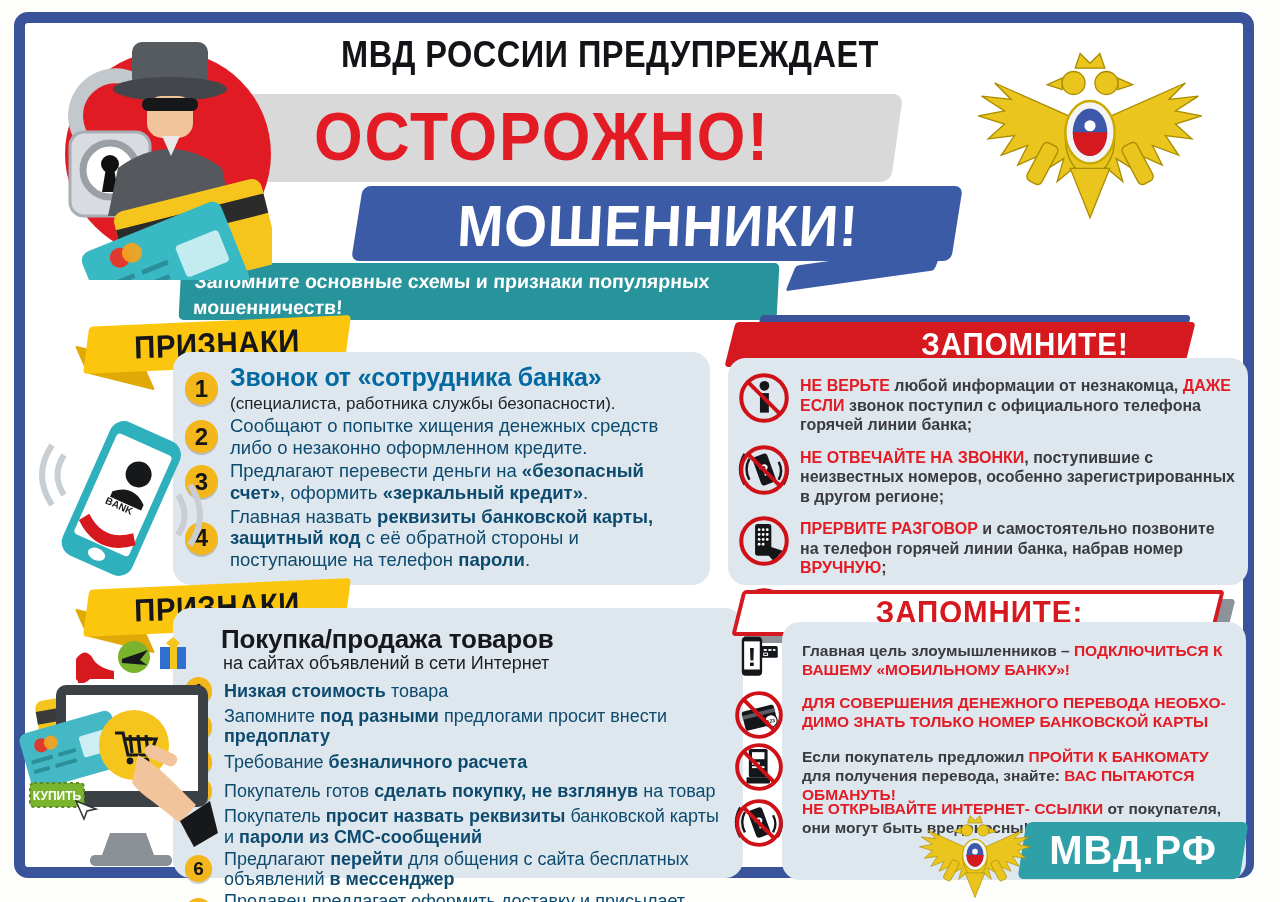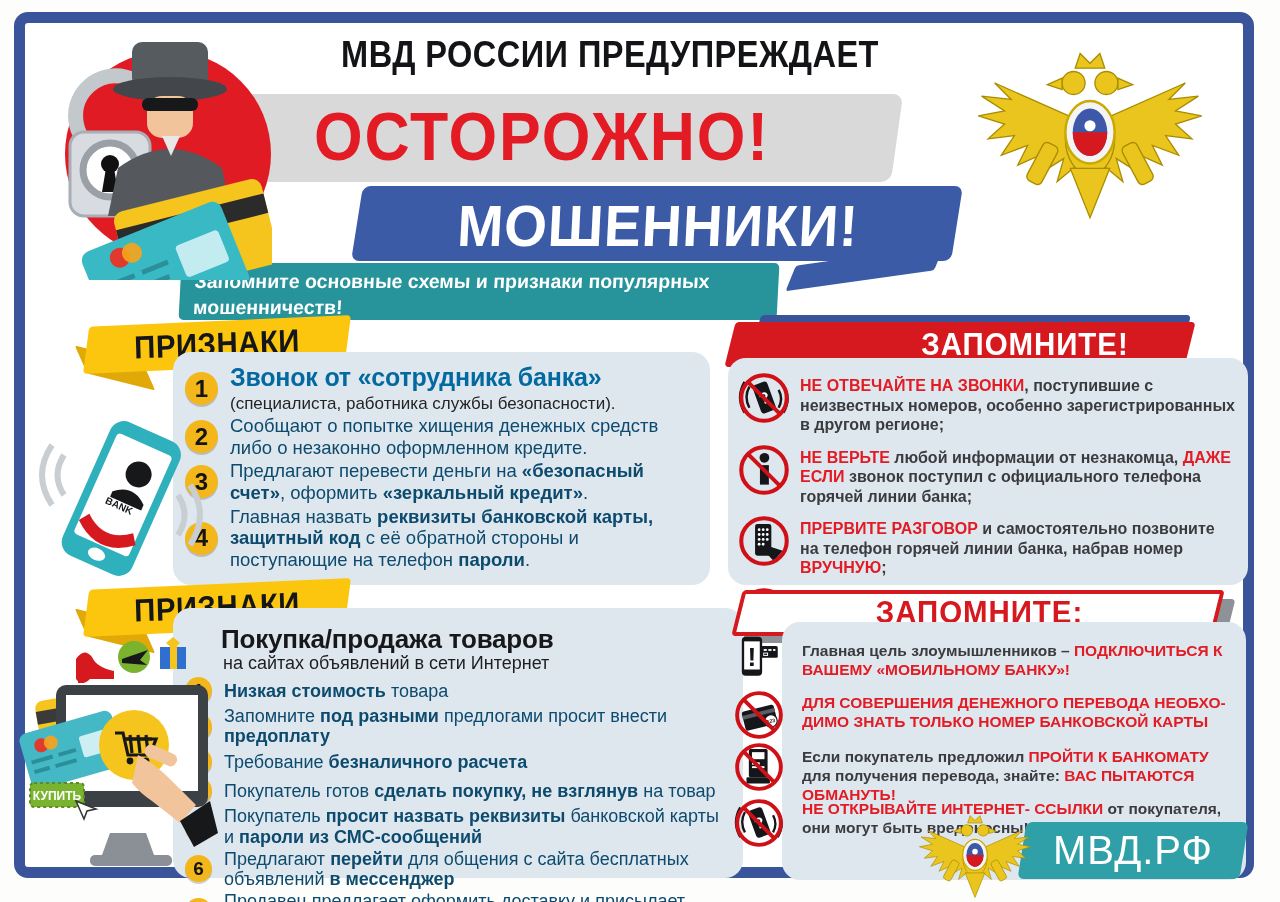--- a/index.html
+++ b/index.html
@@ -69,21 +69,21 @@
   .picon{width:52px;height:52px;flex:0 0 52px;}
   .picon svg{width:100%;height:100%;}
   .rtxt{font-size:16px;line-height:1.22;color:#3a3b3e;font-weight:600;padding-top:4px;}
   .rtxt .b{font-weight:800;}
 
   .r2txt{position:absolute;width:432px;font-size:15.5px;line-height:1.22;color:#3a3b3e;font-weight:600;}
   .r2icon{position:absolute;width:50px;height:50px;}
   .r2icon svg{width:100%;height:100%;}
 
   .bg-mvdrf{left:1022px;top:822px;width:222px;height:57px;background:var(--mvd_teal);transform:skewX(-9deg);border-radius:6px;}
-  .tx-mvdrf{left:1022px;top:828px;width:222px;text-align:center;font-size:40px;font-weight:400;color:#fff;letter-spacing:1px;}
+  .tx-mvdrf{left:1022px;top:828px;width:222px;text-align:center;font-size:40px;font-weight:700;color:#fff;letter-spacing:1px;}
 </style>
 </head>
 <body>
 
 <svg width="0" height="0" style="position:absolute">
   <defs>
     <symbol id="ic-no-phone-q" viewBox="0 0 64 64">
       <path d="M14 18 q-7 13 0 26" stroke="#15161a" stroke-width="3" fill="none"></path>
       <path d="M8 12 q-11 19 0 38" stroke="#15161a" stroke-width="3" fill="none"></path>
       <path d="M50 22 q6 11 0 22" stroke="#15161a" stroke-width="3" fill="none"></path>
@@ -352,30 +352,30 @@
   </svg>
 
   <div class="abs bg-rem1-blue"></div>
   <div class="abs bg-rem1"></div>
   <div class="abs tx-rem1">ЗАПОМНИТЕ!</div>
 
   <div class="abs panel p-right1">
     <div class="rrow">
       <span class="picon">
         <svg viewBox="0 0 64 64">
+            <use href="#ic-no-info"></use>
+          </svg></span>
+      <p class="rtxt"><span class="b r">НЕ ВЕРЬТЕ</span><span> любой информации от незнакомца, </span><span class="b r">ДАЖЕ ЕСЛИ</span><span> звонок поступил с официального телефона горячей линии банка;</span></p>
+    </div>
+    <div class="rrow">
+      <span class="picon">
+        <svg viewBox="0 0 64 64">
             <use href="#ic-no-phone-q"></use>
           </svg></span>
       <p class="rtxt"><span class="b r">НЕ ОТВЕЧАЙТЕ НА ЗВОНКИ</span><span>, поступившие с неизвестных номеров, особенно зарегистрированных в другом регионе;</span></p>
-    </div>
-    <div class="rrow">
-      <span class="picon">
-        <svg viewBox="0 0 64 64">
-            <use href="#ic-no-info"></use>
-          </svg></span>
-      <p class="rtxt"><span class="b r">НЕ ВЕРЬТЕ</span><span> любой информации от незнакомца, </span><span class="b r">ДАЖЕ ЕСЛИ</span><span> звонок поступил с официального телефона горячей линии банка;</span></p>
     </div>
     <div class="rrow">
       <span class="picon">
         <svg viewBox="0 0 64 64">
             <use href="#ic-hang-up"></use>
           </svg></span>
       <p class="rtxt"><span class="b r">ПРЕРВИТЕ РАЗГОВОР</span><span> и самостоятельно позвоните на телефон горячей линии банка, набрав номер </span><span class="b r">ВРУЧНУЮ</span><span>;</span></p>
     </div>
     <div class="rrow">
       <span class="picon">

